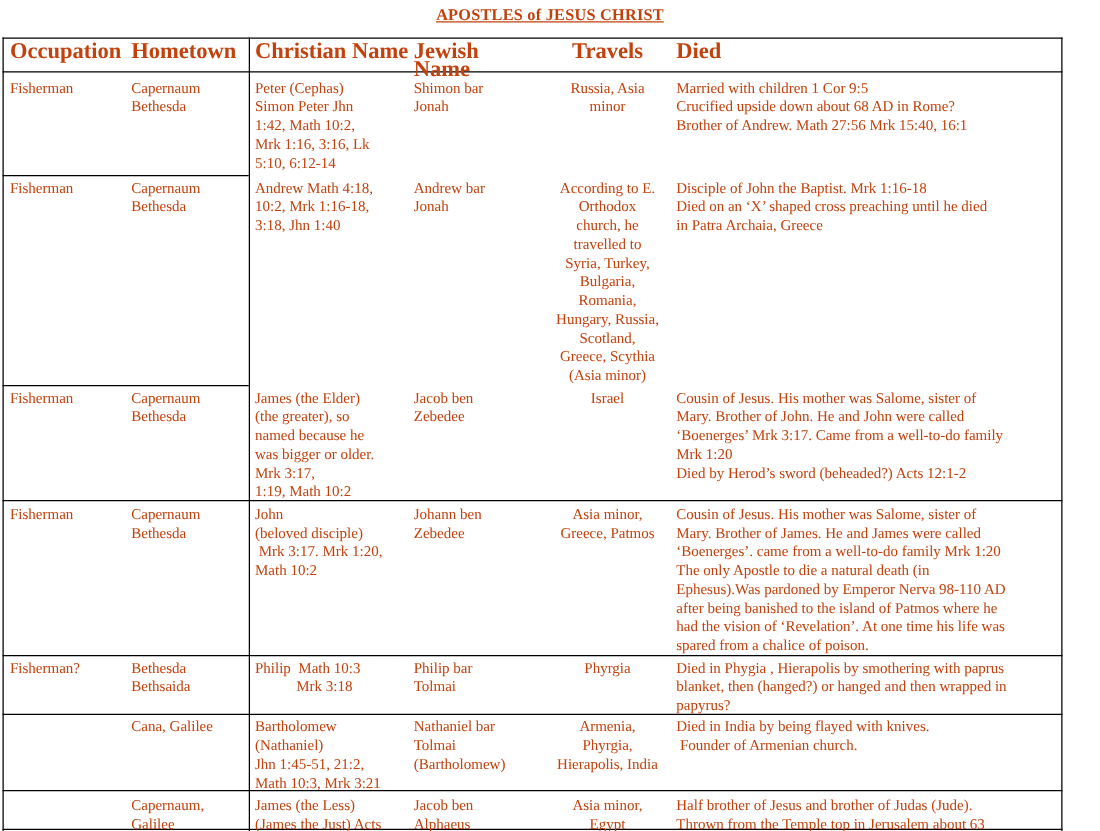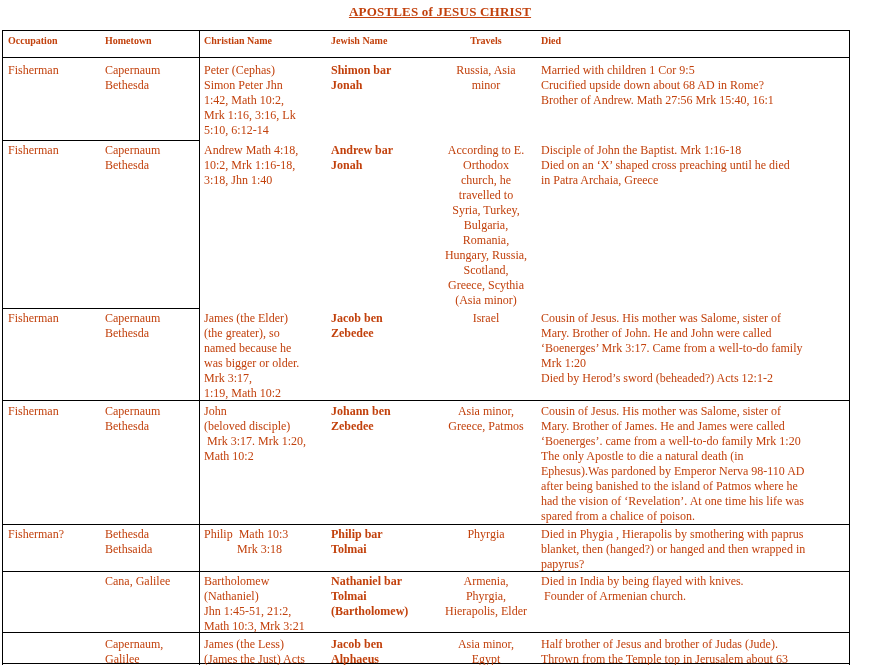--- a/index.html
+++ b/index.html
@@ -22,25 +22,25 @@
   }
   .hline{position:absolute;height:1px;background:#000;}
   .vline{position:absolute;width:1px;background:#000;}
   .trow{position:absolute;left:0;width:880px;}
   .cell{
     position:absolute;top:0;
     font-size:12px;
     line-height:15px;
     white-space:pre-wrap;
   }
-  .head .cell{font-weight:bold;font-size:10px;}
+  .head .cell{font-weight:bold;font-size:18px;}
   .c0{left:8px;width:90px;}
   .c1{left:105px;width:92px;}
   .c2{left:204px;width:124px;}
-  .c3{left:331px;width:100px;font-weight:bold;}
+  .c3{left:331px;width:100px;}
   .c4{left:434px;width:104px;text-align:center;}
   .c5{left:541px;width:306px;}
 </style>
 </head>
 <body>
 
 <div class="page">
 
   <div class="doc-title">APOSTLES of JESUS CHRIST</div>
 
@@ -171,21 +171,21 @@
     <div class="cell c1">Cana, Galilee</div>
     <div class="cell c2">Bartholomew
 (Nathaniel)
 Jhn 1:45-51, 21:2,
 Math 10:3, Mrk 3:21</div>
     <div class="cell c3">Nathaniel bar
 Tolmai
 (Bartholomew)</div>
     <div class="cell c4">Armenia,
 Phyrgia,
-Hierapolis, Elder</div>
+Hierapolis, India</div>
     <div class="cell c5">Died in India by being flayed with knives.
  Founder of Armenian church.</div>
   </div>
 
   <div class="trow" style="top:637px">
     <div class="cell c0"></div>
     <div class="cell c1">Capernaum,
 Galilee</div>
     <div class="cell c2">James (the Less)
 (James the Just) Acts</div>

